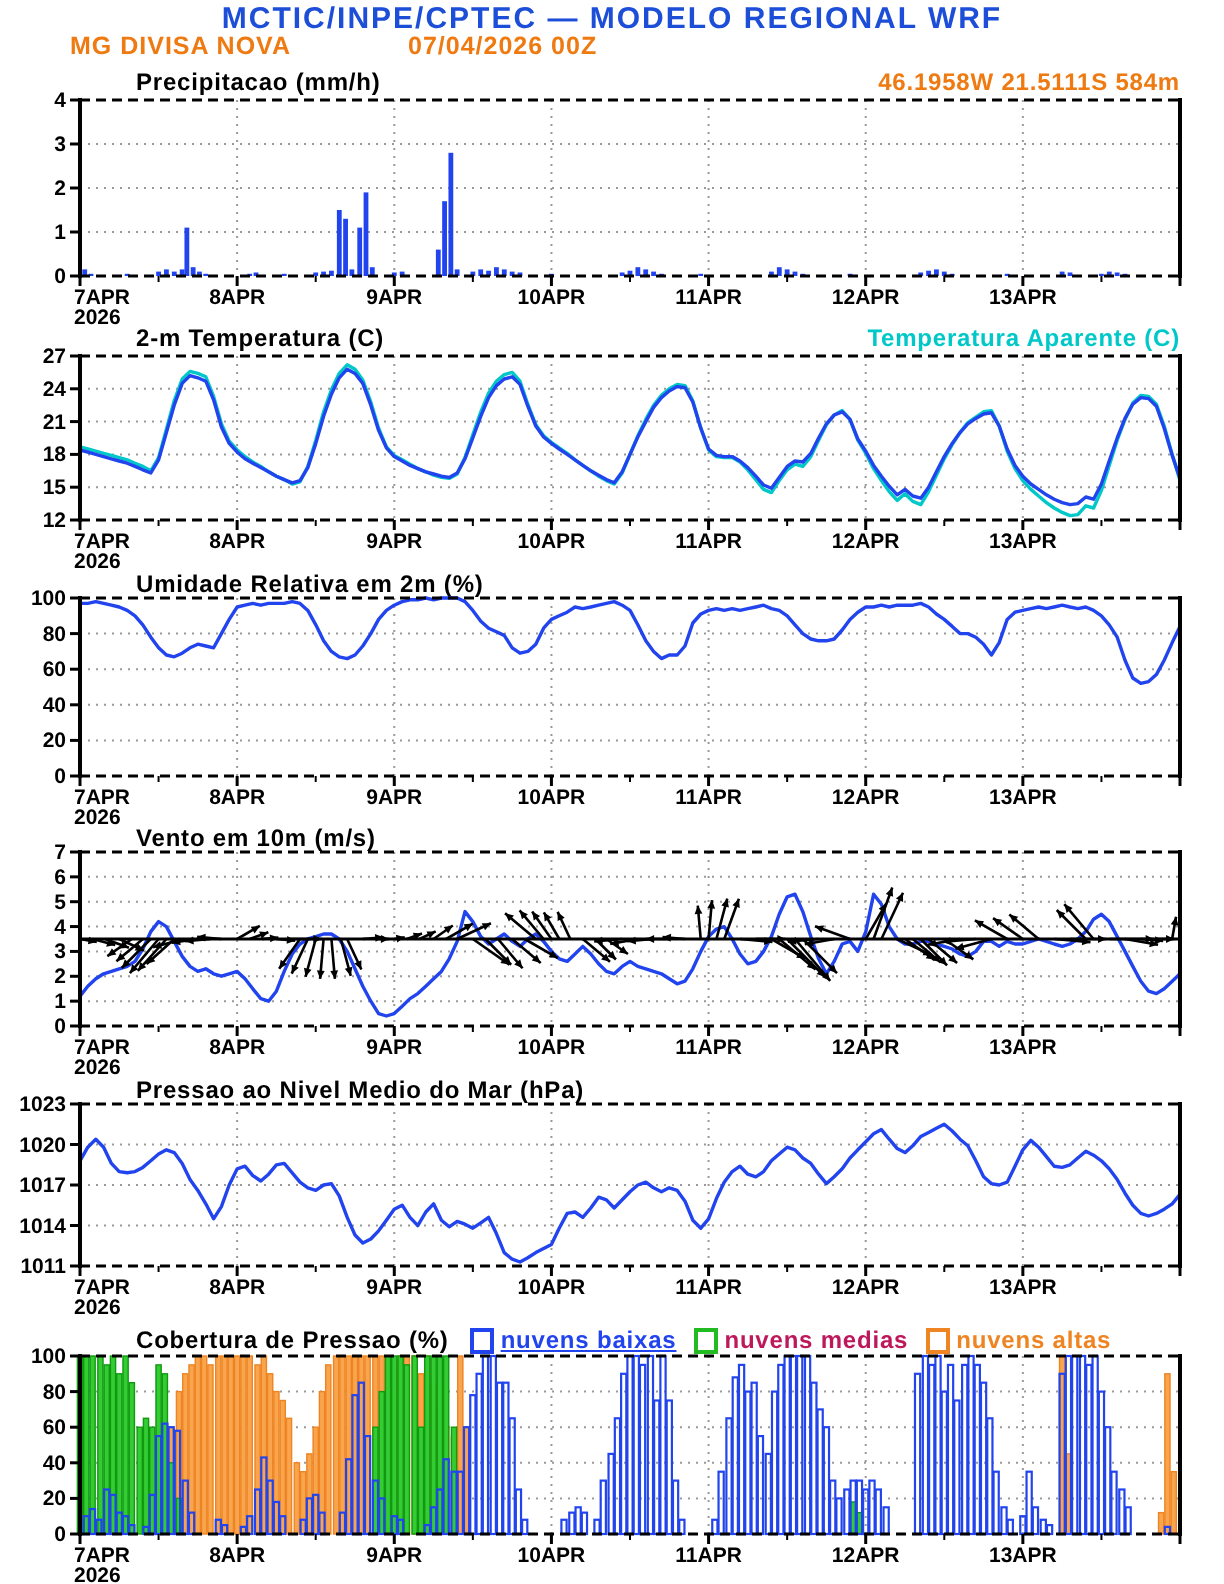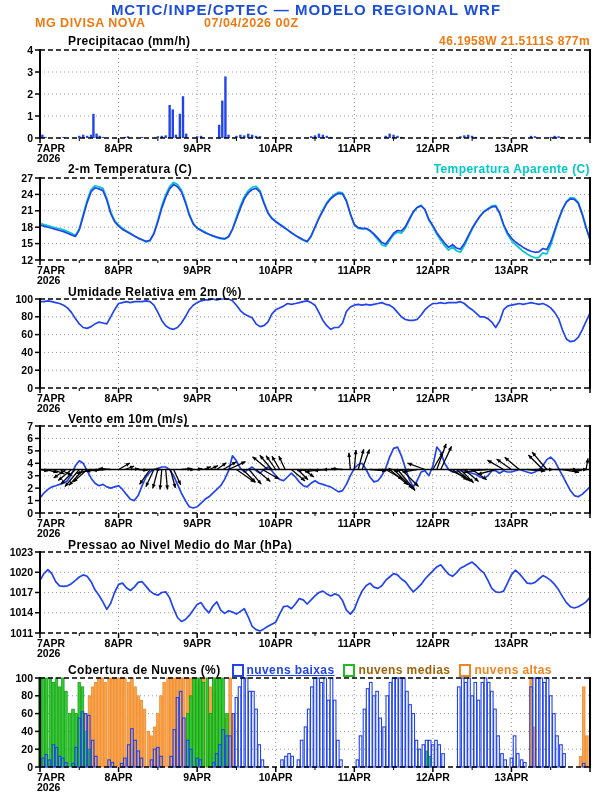--- a/index.html
+++ b/index.html
@@ -12,37 +12,37 @@
   .runz{position:absolute;left:175px;top:0;margin-left:29px;}
   .chead{position:absolute;left:68px;width:522px;height:14px;font-size:12px;letter-spacing:0.4px;color:#000;}
   .chead .right{position:absolute;right:0;top:0;}
   .cyan{color:#00c8c8;}
   .orange{color:#ee7a11;}
   .legend{display:flex;gap:9px;white-space:nowrap;}
   .legend .t{color:#000;margin-right:2px;}
   .li{display:inline-flex;align-items:center;}
   .lbox{display:inline-block;width:8px;height:9px;background:#fff;border:2px solid;margin-right:3px;}
   .lb-blue{border-color:#2244ee;} .lb-green{border-color:#22bb22;} .lb-orange{border-color:#ee8422;}
-  .lt-blue{color:#2244ee;text-decoration:underline;} .lt-green{color:#a16207;} .lt-orange{color:#ee8422;}
+  .lt-blue{color:#2244ee;text-decoration:underline;} .lt-green{color:#be185d;} .lt-orange{color:#ee8422;}
   svg.plot{position:absolute;left:0;}
   svg text{font-family:"Liberation Sans",sans-serif;font-weight:bold;fill:#000;}
 </style>
 </head>
 <body>
 
 <div id="page">
   <div class="hdr1">MCTIC/INPE/CPTEC — MODELO REGIONAL WRF</div>
   <div class="hdr2">
     <span class="station">MG DIVISA NOVA</span>
     <span class="runz">07/04/2026 00Z</span>
   </div>
 
   <div class="chead" style="top:34px">
     <span>Precipitacao (mm/h)</span>
-    <span class="right orange">46.1958W 21.5111S 877m</span>
+    <span class="right orange">46.1958W 21.5111S 584m</span>
   </div>
   <svg class="plot" width="612" height="124" style="top: 42px;">
       <line x1="118.57142857142857" y1="8" x2="118.57142857142857" y2="96" stroke="#999" stroke-width="1" stroke-dasharray="1 3"></line>
       <line x1="197.14285714285714" y1="8" x2="197.14285714285714" y2="96" stroke="#999" stroke-width="1" stroke-dasharray="1 3"></line>
       <line x1="275.7142857142857" y1="8" x2="275.7142857142857" y2="96" stroke="#999" stroke-width="1" stroke-dasharray="1 3"></line>
       <line x1="354.2857142857143" y1="8" x2="354.2857142857143" y2="96" stroke="#999" stroke-width="1" stroke-dasharray="1 3"></line>
       <line x1="432.85714285714283" y1="8" x2="432.85714285714283" y2="96" stroke="#999" stroke-width="1" stroke-dasharray="1 3"></line>
       <line x1="511.42857142857144" y1="8" x2="511.42857142857144" y2="96" stroke="#999" stroke-width="1" stroke-dasharray="1 3"></line>
       <line x1="40" y1="74" x2="590" y2="74" stroke="#999" stroke-width="1" stroke-dasharray="1 3"></line>
       <line x1="40" y1="52" x2="590" y2="52" stroke="#999" stroke-width="1" stroke-dasharray="1 3"></line>
@@ -552,21 +552,21 @@
       <text x="37" y="113" text-anchor="start" font-size="10.5">2026</text>
       <text x="118.57142857142857" y="103" text-anchor="middle" font-size="10.5">8APR</text>
       <text x="197.14285714285714" y="103" text-anchor="middle" font-size="10.5">9APR</text>
       <text x="275.7142857142857" y="103" text-anchor="middle" font-size="10.5">10APR</text>
       <text x="354.2857142857143" y="103" text-anchor="middle" font-size="10.5">11APR</text>
       <text x="432.85714285714283" y="103" text-anchor="middle" font-size="10.5">12APR</text>
       <text x="511.42857142857144" y="103" text-anchor="middle" font-size="10.5">13APR</text>
     </svg>
 
   <div class="chead legend" style="top:663px">
-    <span class="t">Cobertura de Nuvens (%)</span>
+    <span class="t">Cobertura de Pressao (%)</span>
     <span class="li">
         <span class="lbox lb-blue"></span>
         <span class="lt-blue">nuvens baixas</span>
       </span>
     <span class="li">
         <span class="lbox lb-green"></span>
         <span class="lt-green">nuvens medias</span>
       </span>
     <span class="li">
         <span class="lbox lb-orange"></span>

